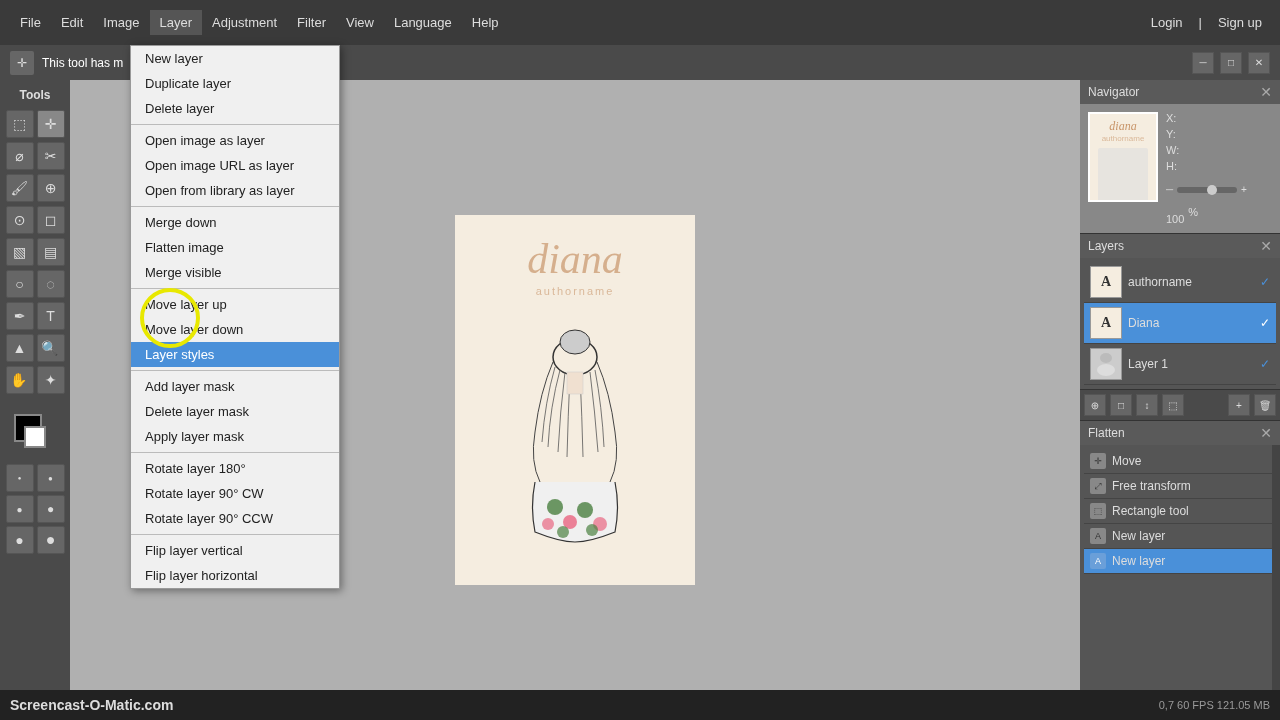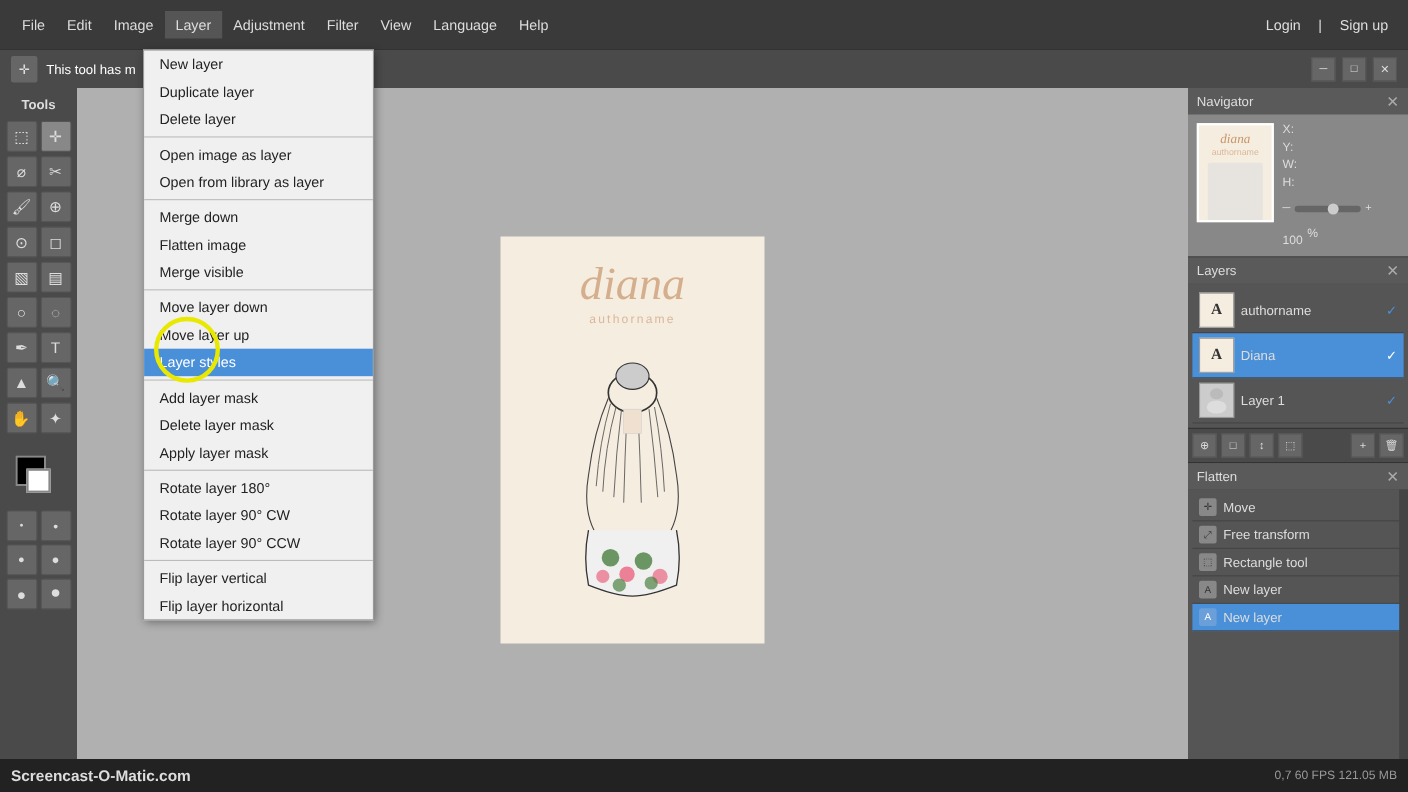--- a/index.html
+++ b/index.html
@@ -641,28 +641,29 @@
   </div>
 </div>
 
 <div id="dropdown-overlay">
   <div id="dropdown-menu">
     <div class="dd-item">New layer</div>
     <div class="dd-item">Duplicate layer</div>
     <div class="dd-item">Delete layer</div>
     <div class="dd-separator"></div>
     <div class="dd-item">Open image as layer</div>
+    <div class="dd-item">Open image URL as layer</div>
     <div class="dd-item">Open from library as layer</div>
     <div class="dd-separator"></div>
     <div class="dd-item">Merge down</div>
     <div class="dd-item">Flatten image</div>
     <div class="dd-item">Merge visible</div>
     <div class="dd-separator"></div>
+    <div class="dd-item">Move layer up</div>
     <div class="dd-item">Move layer down</div>
-    <div class="dd-item">Move layer up</div>
     <div class="dd-item highlighted">Layer styles</div>
     <div class="dd-separator"></div>
     <div class="dd-item">Add layer mask</div>
     <div class="dd-item">Delete layer mask</div>
     <div class="dd-item">Apply layer mask</div>
     <div class="dd-separator"></div>
     <div class="dd-item">Rotate layer 180°</div>
     <div class="dd-item">Rotate layer 90° CW</div>
     <div class="dd-item">Rotate layer 90° CCW</div>
     <div class="dd-separator"></div>

